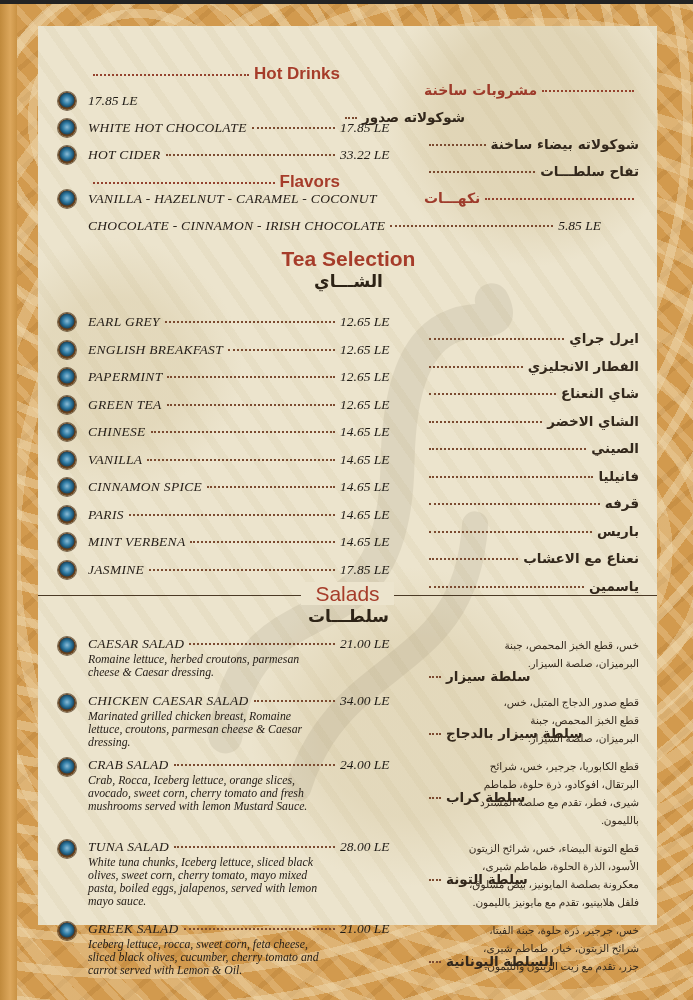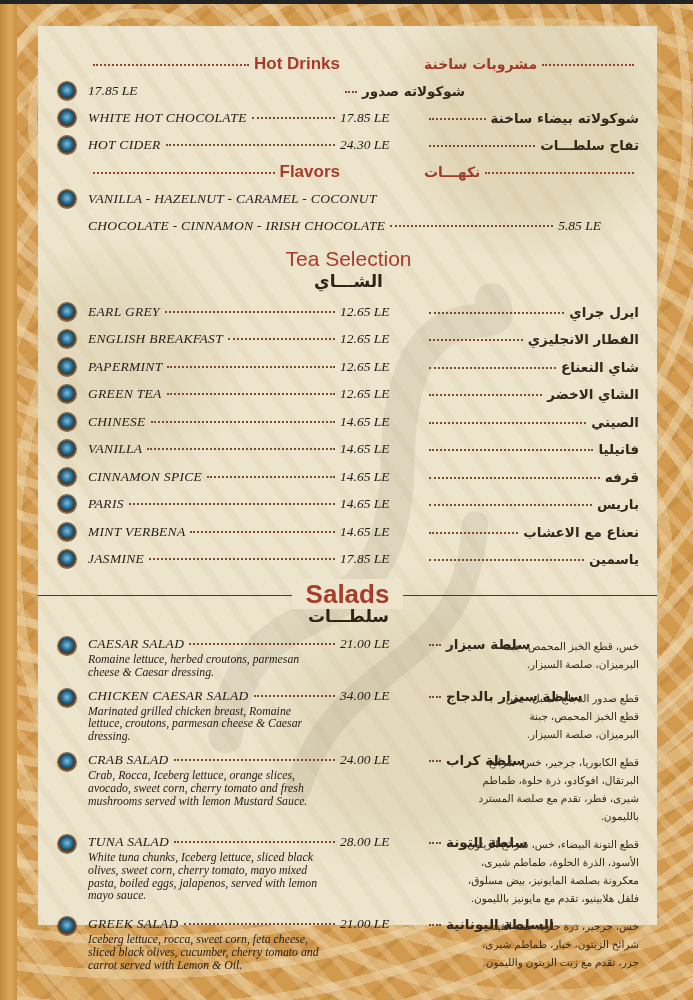--- a/index.html
+++ b/index.html
@@ -36,43 +36,43 @@
   .tea-row{height:27.5px;}
   .seal{width:18px;height:18px;border-radius:50%;
     background:radial-gradient(circle at 50% 45%, #8cbcd6 0%, #2e7aa3 32%, #1d4a63 52%, #5d3a1b 58%, #7a5428 78%, #3f250e 100%);
     box-shadow:0 0 0 1px rgba(60,35,10,.65);}
   .en-cell{display:flex;align-items:baseline;min-width:0;}
   .en-name{font-family:"Liberation Serif", serif;font-style:italic;font-size:13.5px;
     color:#27201a;letter-spacing:.3px;white-space:nowrap;}
   .leader{flex:1;border-bottom:2px dotted #7b4a30;margin:0 5px;transform:translateY(-3px);min-width:12px;}
   .leader-red{border-bottom-color:#94422e;}
   .price{font-family:"Liberation Serif", serif;font-style:italic;font-size:13.5px;color:#1f1b16;white-space:nowrap;}
-  .ar-cell{display:flex;align-items:baseline;min-width:0;}
+  .ar-cell{display:flex;align-items:baseline;min-width:0;margin-top:32px;}
   .ar-name{font-family:"DejaVu Sans", sans-serif;font-weight:bold;font-size:13.5px;color:#33281c;
     white-space:nowrap;direction:rtl;}
   
   .hdr-en{color:#a63c2a;font-weight:bold;font-size:17px;white-space:nowrap;}
   .hdr-ar{color:#9e3b2b;font-family:"DejaVu Sans", sans-serif;font-weight:bold;font-size:14px;white-space:nowrap;direction:rtl;}
   
   .center-title{text-align:center;position:relative;z-index:1;}
-  .center-title .en{color:#a63c2a;font-weight:normal;font-size:21px;line-height:24px;}
+  .center-title .en{color:#a63c2a;font-weight:bold;font-size:21px;line-height:24px;}
   .center-title .ar{font-family:"DejaVu Sans", sans-serif;font-weight:bold;font-size:17px;line-height:21px;color:#2d2316;direction:rtl;}
   .salads-divider{position:relative;margin:9px -18px 0 -20px;text-align:center;height:24px;z-index:1;}
   .salads-divider::before{content:"";position:absolute;left:0;right:0;top:13px;border-top:1.5px solid #4b3a26;}
-  .salads-divider .en{position:relative;background:#ece4cd;padding:0 14px;color:#a63c2a;font-weight:bold;font-size:26px;line-height:24px;}
+  .salads-divider .en{position:relative;background:#ece4cd;padding:0 14px;color:#a63c2a;font-weight:normal;font-size:21px;line-height:24px;}
   
   .flavors-line2{display:flex;align-items:baseline;grid-column:2 / 5;margin-right:14px;}
   
   .salad{display:grid;grid-template-columns:30px 252px 84px 1fr;align-items:start;margin-top:9px;position:relative;z-index:1;}
   .salad .seal{margin-top:1px;}
   .salad .name-line{display:flex;align-items:baseline;}
   .desc-en{font-family:"Liberation Serif", serif;font-style:italic;font-size:11.8px;line-height:12.8px;
     color:#27201a;padding-right:14px;margin-top:1px;}
   .ar-wrap{display:flex;flex-direction:row;}
-  .desc-ar{font-family:Liberation Sans, sans-serif;font-size:10.5px;line-height:18px;color:#33281c;
+  .desc-ar{font-family:Liberation Serif, serif;font-size:10.5px;line-height:18px;color:#33281c;
     direction:rtl;text-align:right;margin-top:1px;}
   .mt6{margin-top:6px;} .mt8{margin-top:8px;}
 </style>
 </head>
 <body>
 
 <div class="scan-strip-top"></div>
 <div class="edge-strip-left"></div>
 
 <div class="menu-card">
@@ -114,21 +114,21 @@
         <span class="leader"></span>
         <span class="ar-name">شوكولاته بيضاء ساخنة</span>
       </span>
   </div>
   <div class="row">
     <span class="seal"></span>
     <span class="en-cell">
         <span class="en-name">HOT CIDER</span>
         <span class="leader"></span>
       </span>
-    <span class="price">24.30  LE</span>
+    <span class="price">33.22  LE</span>
     <span class="ar-cell">
         <span class="leader"></span>
         <span class="ar-name">تفاح سلطـــات</span>
       </span>
   </div>
 
   <div class="row">
     <span></span>
     <span class="en-cell">
       <span class="leader leader-red"></span>

